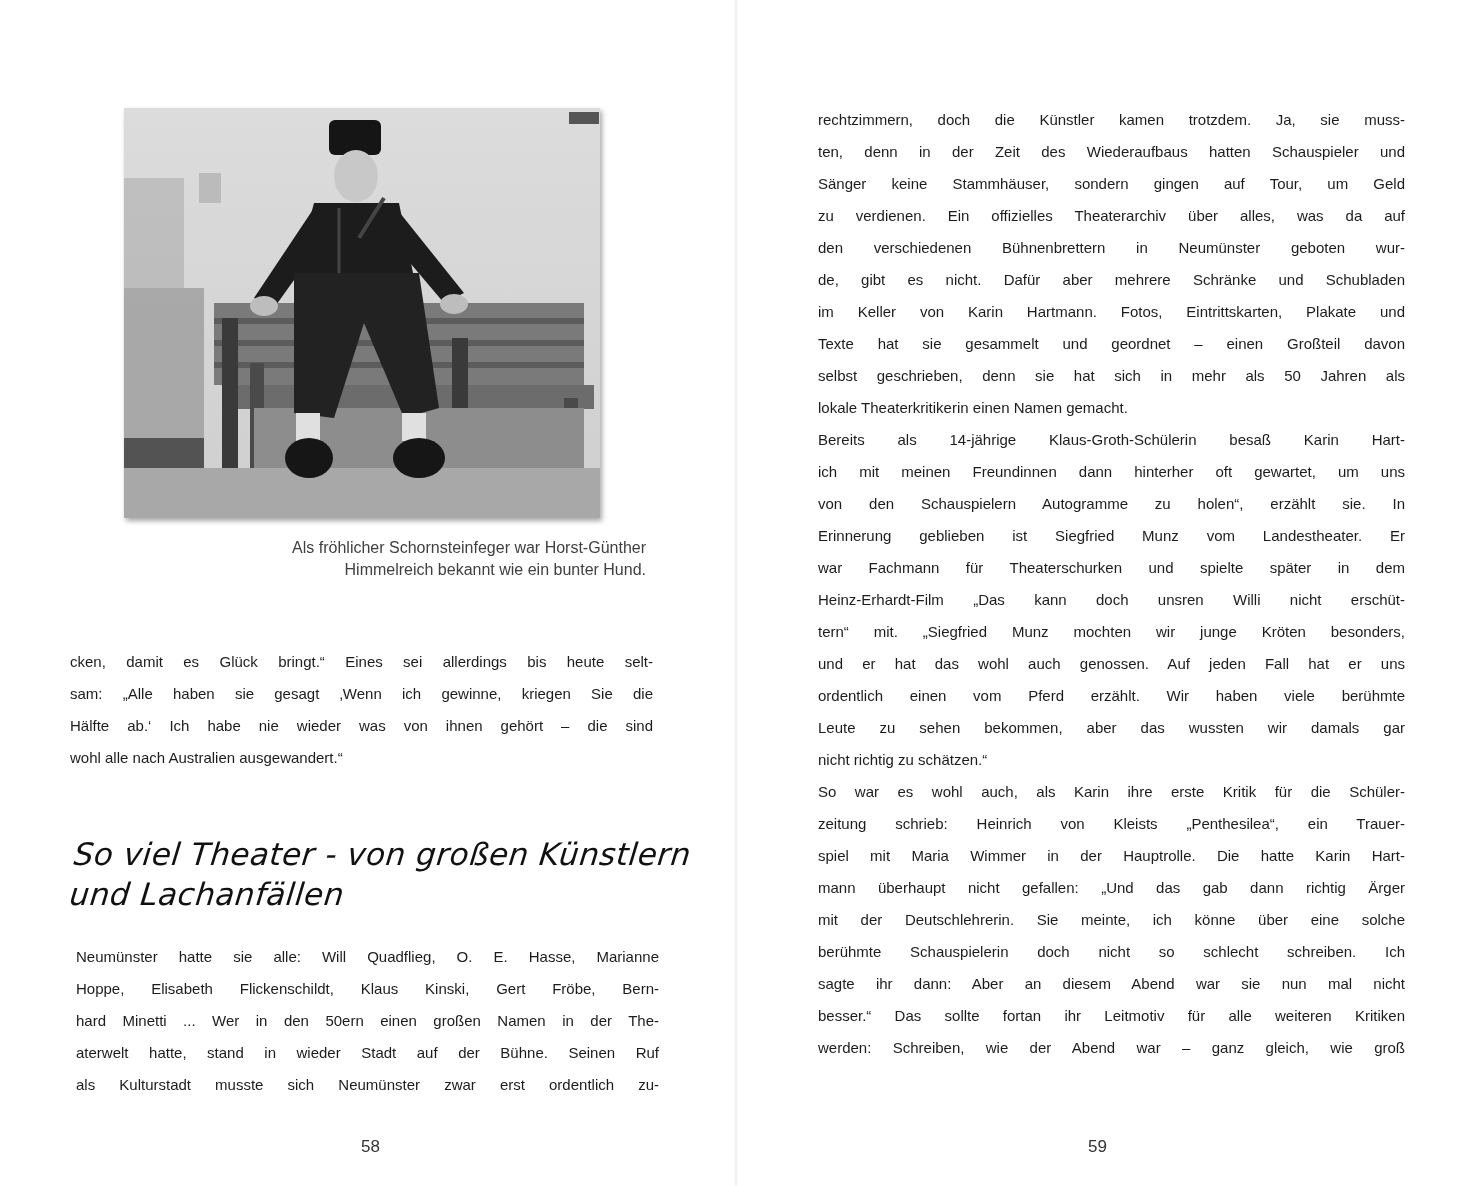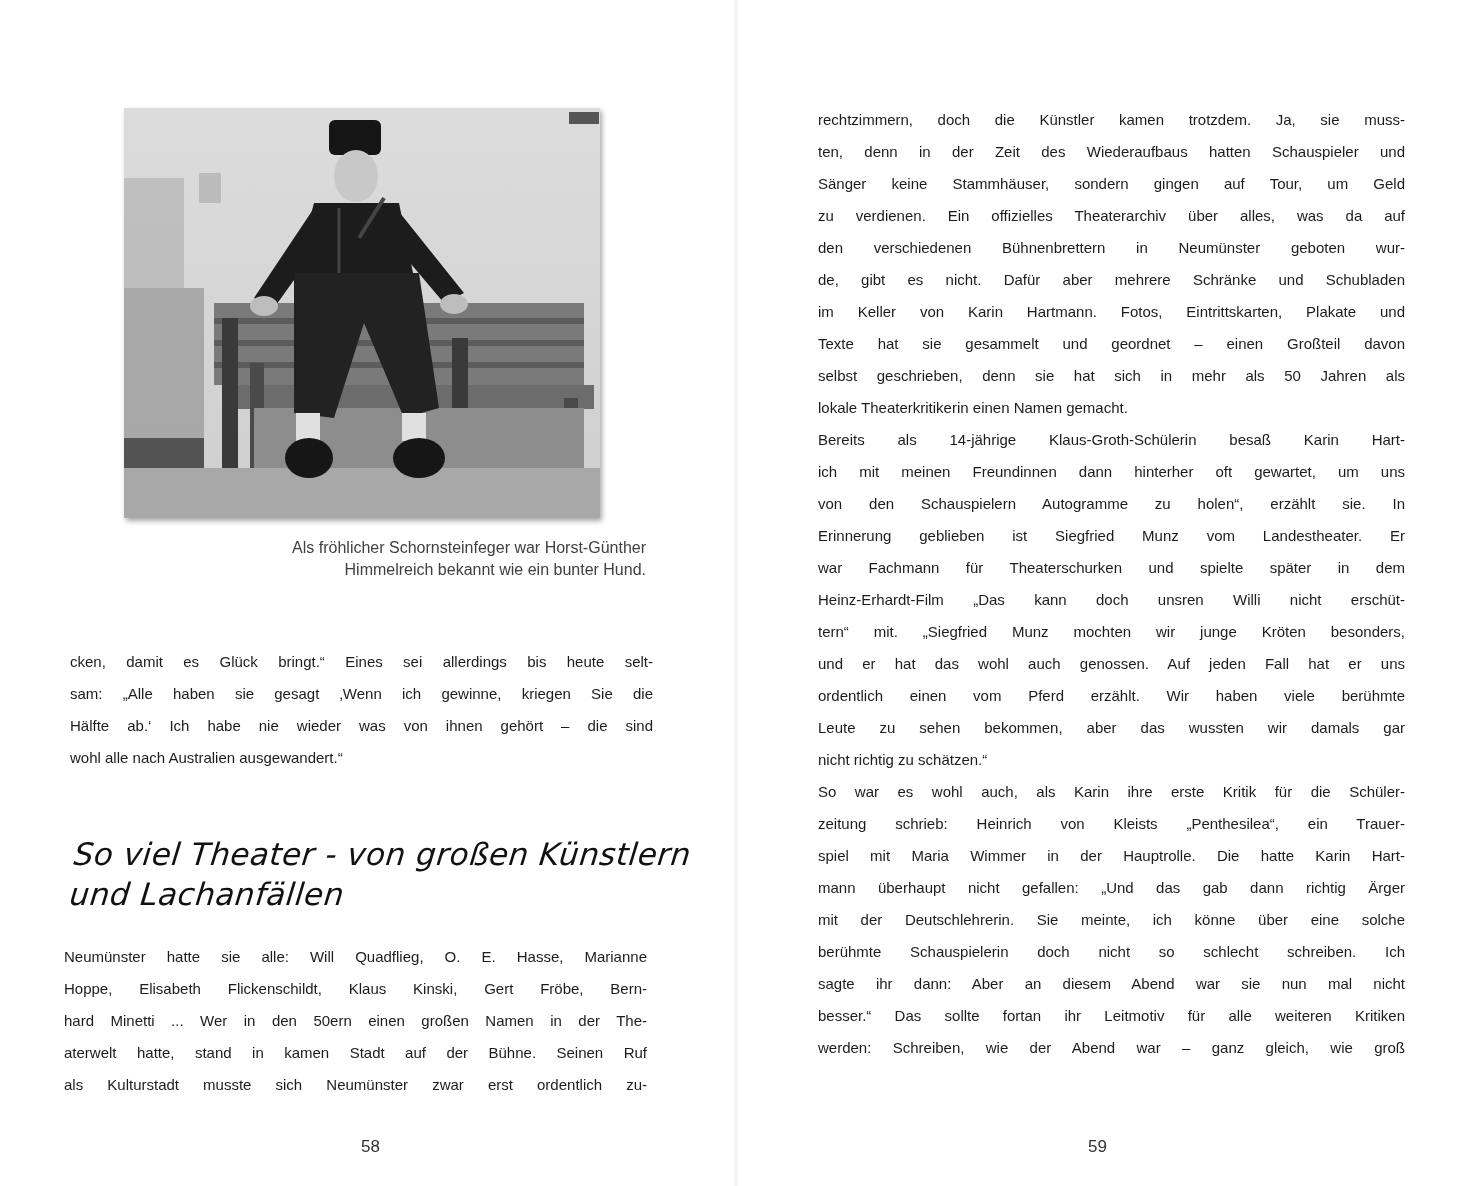--- a/index.html
+++ b/index.html
@@ -21,21 +21,21 @@
   .photo-frame svg { display:block; width:100%; height:100%; }
   .caption {
     position:absolute; left:126px; top:537px; width:520px;
     font-size:16px; line-height:22px; color:#404040;text-align:right;
   }
   .caption div { white-space:nowrap; }
   .body-text { position:absolute; font-size:15px; line-height:32px; color:#1c1c1c; }
   .body-text .line { height:32px; white-space:nowrap; text-align:justify; text-align-last:justify; }
   .body-text .line.last { text-align-last:left; }
   .left-top { left:70px; top:621px; width:583px;margin-top:25px; }
-  .left-bottom { left:64px; top:941px; width:583px; }
+  .left-bottom { left:76px; top:941px; width:583px; }
   .right-col { left:82px; top:104px; width:587px; }
   .heading {
     position:absolute; left:72px; top:834px; width:600px;
     font-family:"DejaVu Sans", sans-serif; font-style:italic; font-weight:normal;
     font-size:31px; line-height:40px; color:#111; letter-spacing:0.5px;
     transform:skewX(-6deg);
   }
   .heading div { white-space:nowrap; }
   .page-number { position:absolute; top:1137px; font-size:17px; color:#333; }
   .pn-left { left:361px; }
@@ -107,21 +107,21 @@
 
   <div class="heading">
     <div>So viel Theater - von großen Künstlern</div>
     <div>und Lachanfällen</div>
   </div>
 
   <div class="body-text left-bottom">
     <div class="line">Neumünster hatte sie alle: Will Quadflieg, O. E. Hasse, Marianne</div>
     <div class="line">Hoppe, Elisabeth Flickenschildt, Klaus Kinski, Gert Fröbe, Bern-</div>
     <div class="line">hard Minetti ... Wer in den 50ern einen großen Namen in der The-</div>
-    <div class="line">aterwelt hatte, stand in kamen Stadt auf der Bühne. Seinen Ruf</div>
+    <div class="line">aterwelt hatte, stand in wieder Stadt auf der Bühne. Seinen Ruf</div>
     <div class="line">als Kulturstadt musste sich Neumünster zwar erst ordentlich zu-</div>
   </div>
 
   <div class="page-number pn-left">58</div>
 </div>
 
 <div class="gutter"></div>
 
 <div class="page page-right">
   <div class="body-text right-col" id="right-col">

